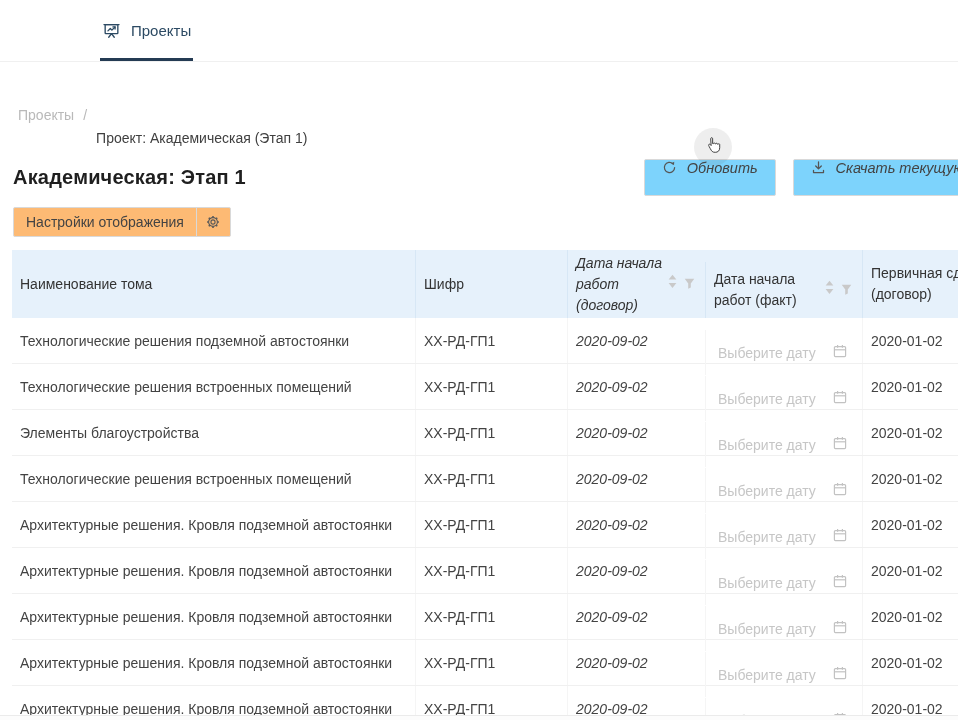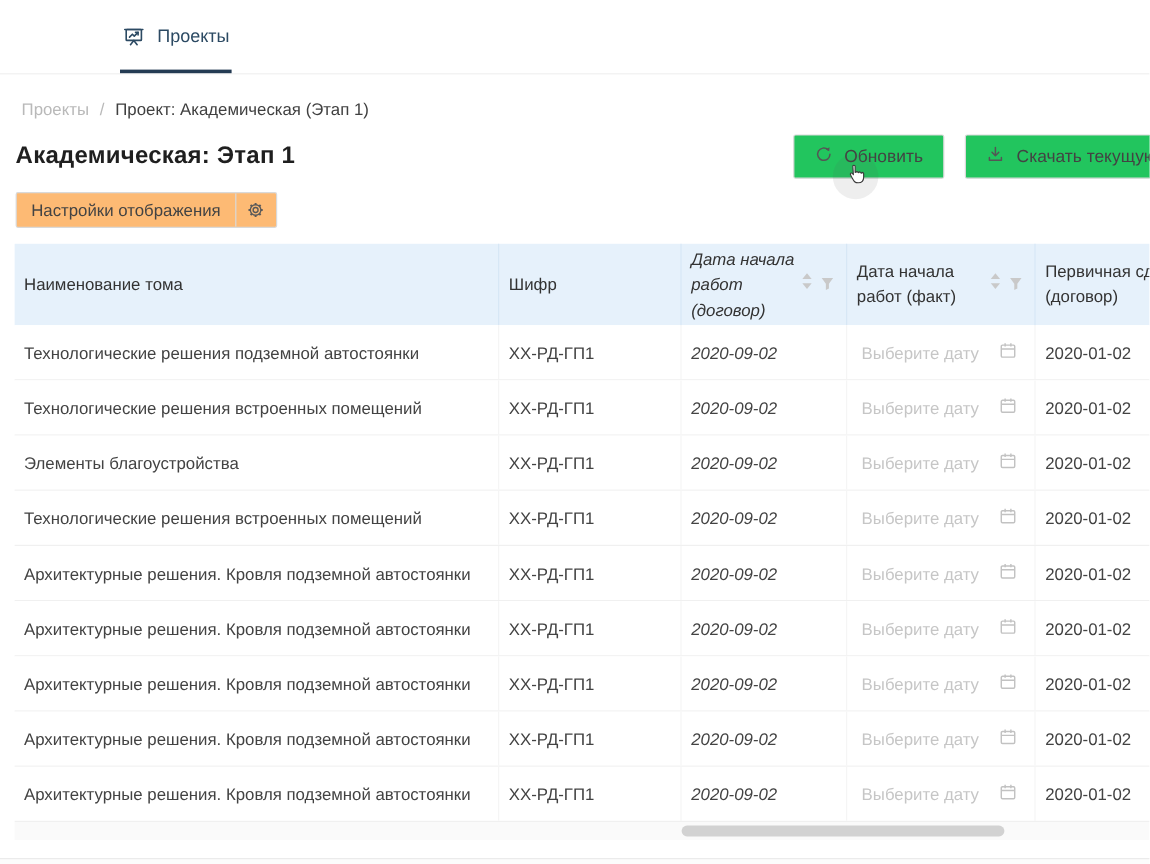--- a/index.html
+++ b/index.html
@@ -40,21 +40,21 @@
 
   
   .breadcrumb {
     margin: 21px 0 0 18px;
     font-size: 14px;
     color: #b9b9b9;
     display: flex;
     align-items: center;
     gap: 9px;
   }
-  .crumb-current { color: #404040; }
+  .crumb-current { color: #404040; margin-top: 47px; }
 
   
   .title-row {
     display: flex;
     align-items: center;
     margin: 13px 0 0 13px;
     position: relative;
   }
   .page-title {
     font-size: 20px;
@@ -65,30 +65,31 @@
   .actions {
     margin-left: auto;
     margin-right: -78px;
     display: flex;
     gap: 17px;
     flex: none;
   }
   .btn {
     height: 37px;
     display: inline-flex;
-    align-items: center;
+    align-items: flex-start;
     gap: 10px;
     padding: 0 17px;
     border: 1px solid #d9d9d9;
     border-radius: 2px;
-    background: #22c55e;
+    background: #7dd3fc;
     font-size: 14.5px;
     color: #434343;
     white-space: nowrap;
     cursor: pointer;
+    font-style: italic;
   }
   .btn svg { flex: none; }
 
   
   .click-halo {
     position: absolute;
     left: 694px; top: 128px;
     width: 38px; height: 38px;
     border-radius: 50%;
     background: rgba(90, 90, 90, 0.10);
@@ -163,21 +164,21 @@
     color: #434343;
     height: 100%;
     white-space: nowrap;
     overflow: hidden;
   }
   .td + .td { border-left: 1px solid #f5f5f5; }
 
   .col-name { width: 403px; }
   .col-code { width: 152px; }
   .col-d1   { width: 138px; font-style: italic; }
-  .col-d2   { width: 157px; }
+  .col-d2   { width: 157px; margin-top: 12px; }
   .col-d3   { width: 153px; }
 
   .date-picker {
     display: flex;
     align-items: center;
     justify-content: space-between;
     width: 100%;
     padding-left: 4px;
     padding-right: 7px;
     cursor: pointer;

